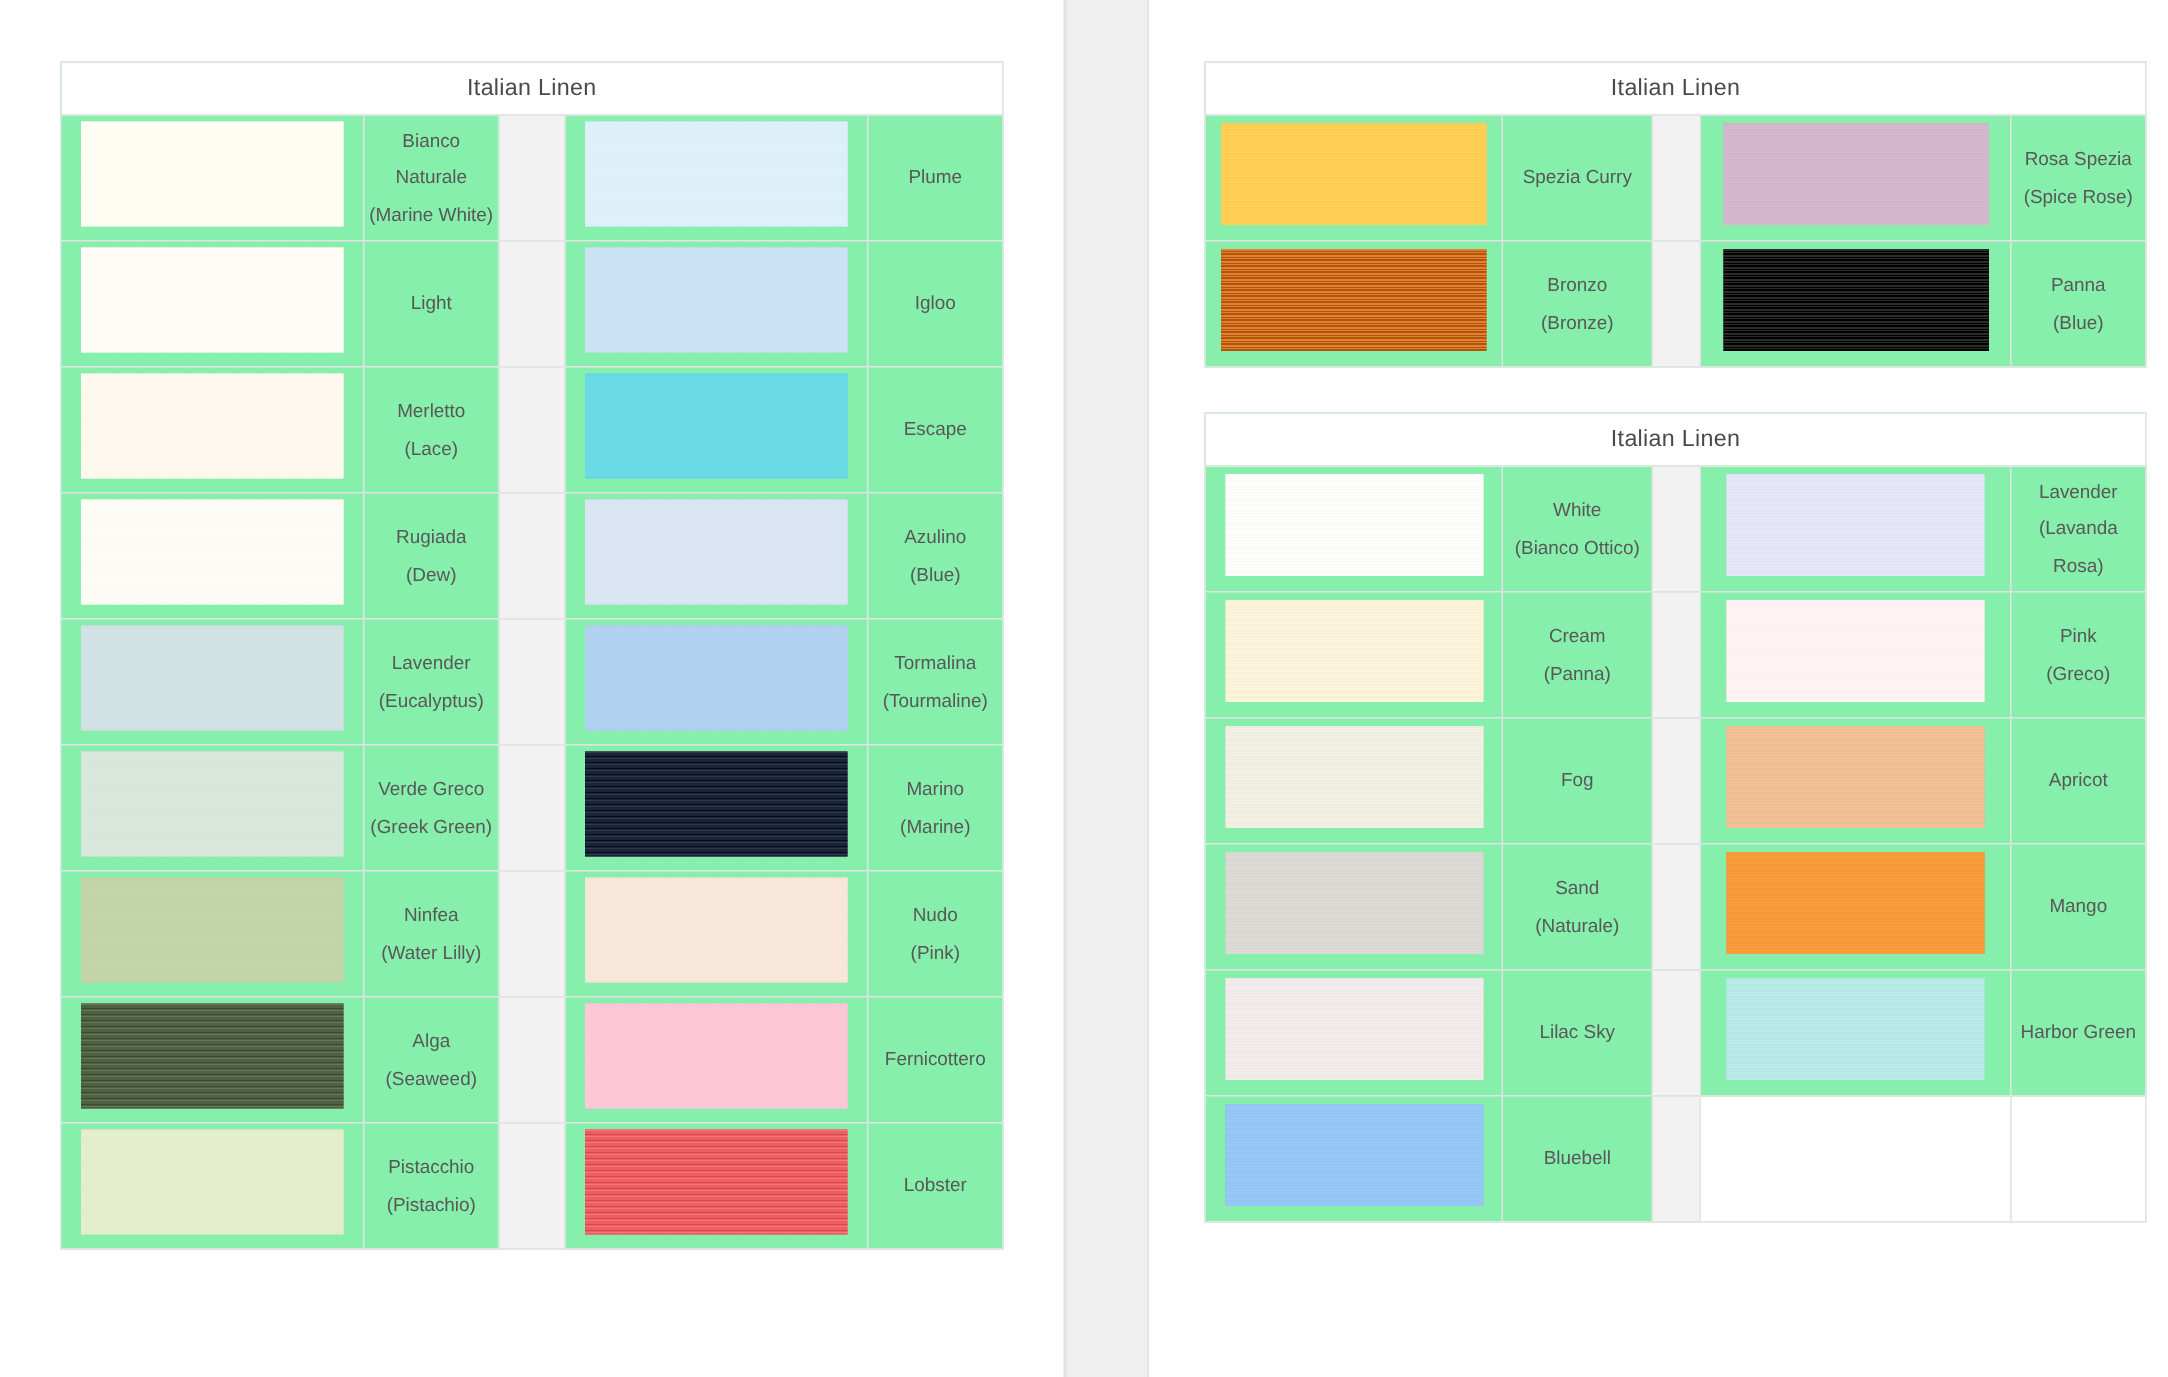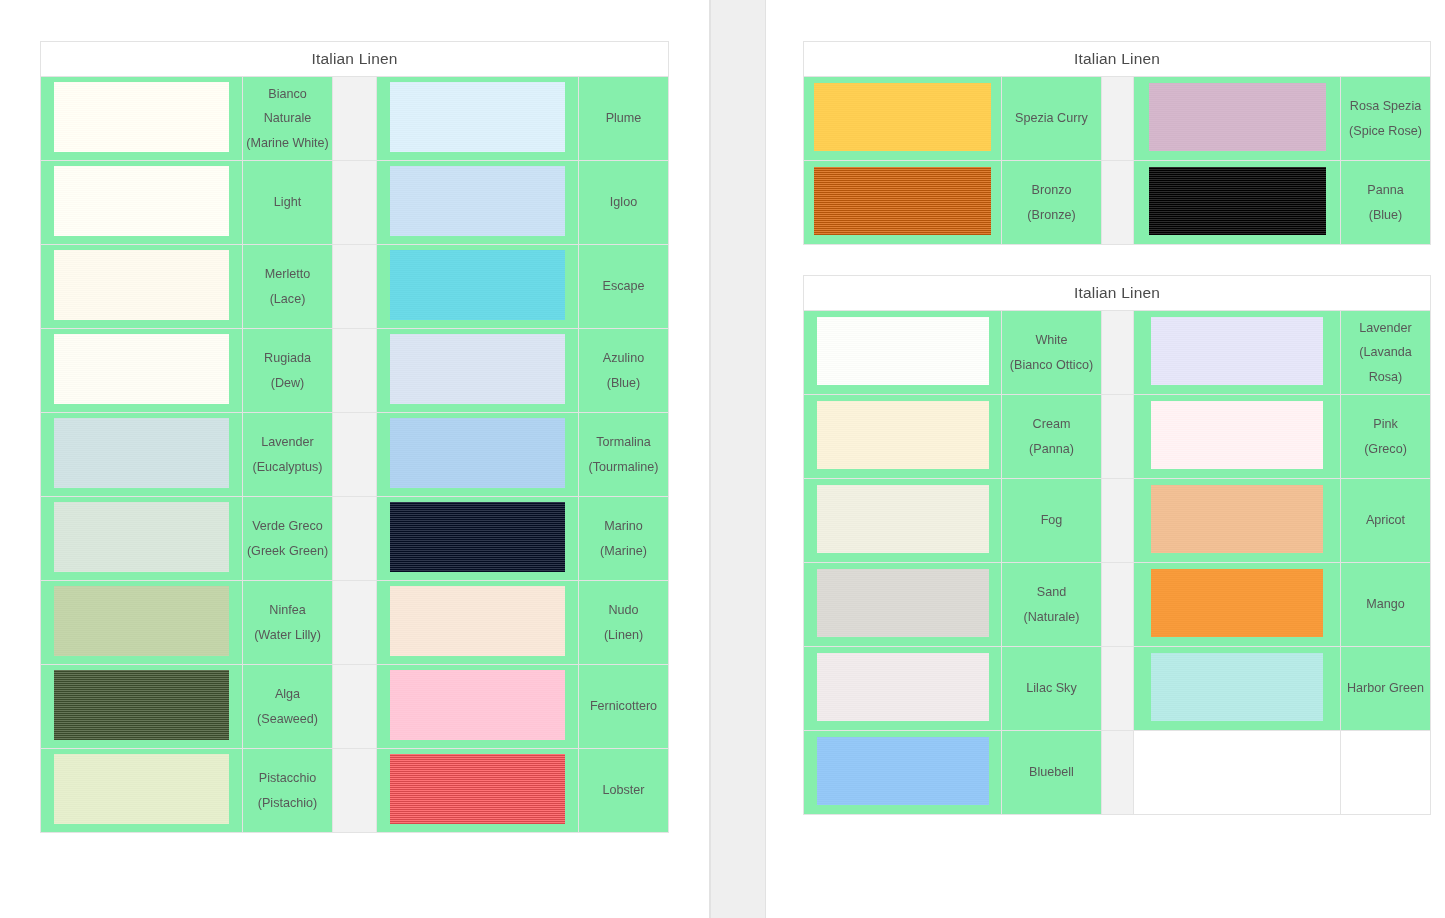--- a/index.html
+++ b/index.html
@@ -229,21 +229,21 @@
           <td class="name-cell">
             <span class="it">Ninfea</span>
             <span class="en">(Water Lilly)</span>
           </td>
           <td class="spacer-col"></td>
           <td class="swatch-cell">
             <span class="swatch" style="background-color: rgb(234, 217, 202); background-image: repeating-linear-gradient(0deg, rgb(250, 233, 218) 0px, rgb(250, 233, 218) 1px, rgb(246, 229, 214) 1px, rgb(246, 229, 214) 2px), repeating-linear-gradient(90deg, rgba(0, 0, 0, 0.1) 0px, rgba(0, 0, 0, 0.1) 1px, rgba(255, 255, 255, 0.14) 1px, rgba(255, 255, 255, 0.14) 2px); background-size: 2px 4px, 4px 2px;"></span>
           </td>
           <td class="name-cell">
             <span class="it">Nudo</span>
-            <span class="en">(Linen)</span>
+            <span class="en">(Pink)</span>
           </td>
         </tr>
         <tr class="row-h">
           <td class="swatch-cell">
             <span class="swatch" style="background-color: rgb(76, 92, 62); background-image: repeating-linear-gradient(0deg, rgb(58, 74, 44) 0px, rgb(58, 74, 44) 1px, rgb(102, 118, 88) 1px, rgb(102, 118, 88) 2px), repeating-linear-gradient(90deg, rgba(0, 0, 0, 0.1) 0px, rgba(0, 0, 0, 0.1) 1px, rgba(255, 255, 255, 0.14) 1px, rgba(255, 255, 255, 0.14) 2px); background-size: 2px 4px, 4px 2px;"></span>
           </td>
           <td class="name-cell">
             <span class="it">Alga</span>
             <span class="en">(Seaweed)</span>
           </td>

